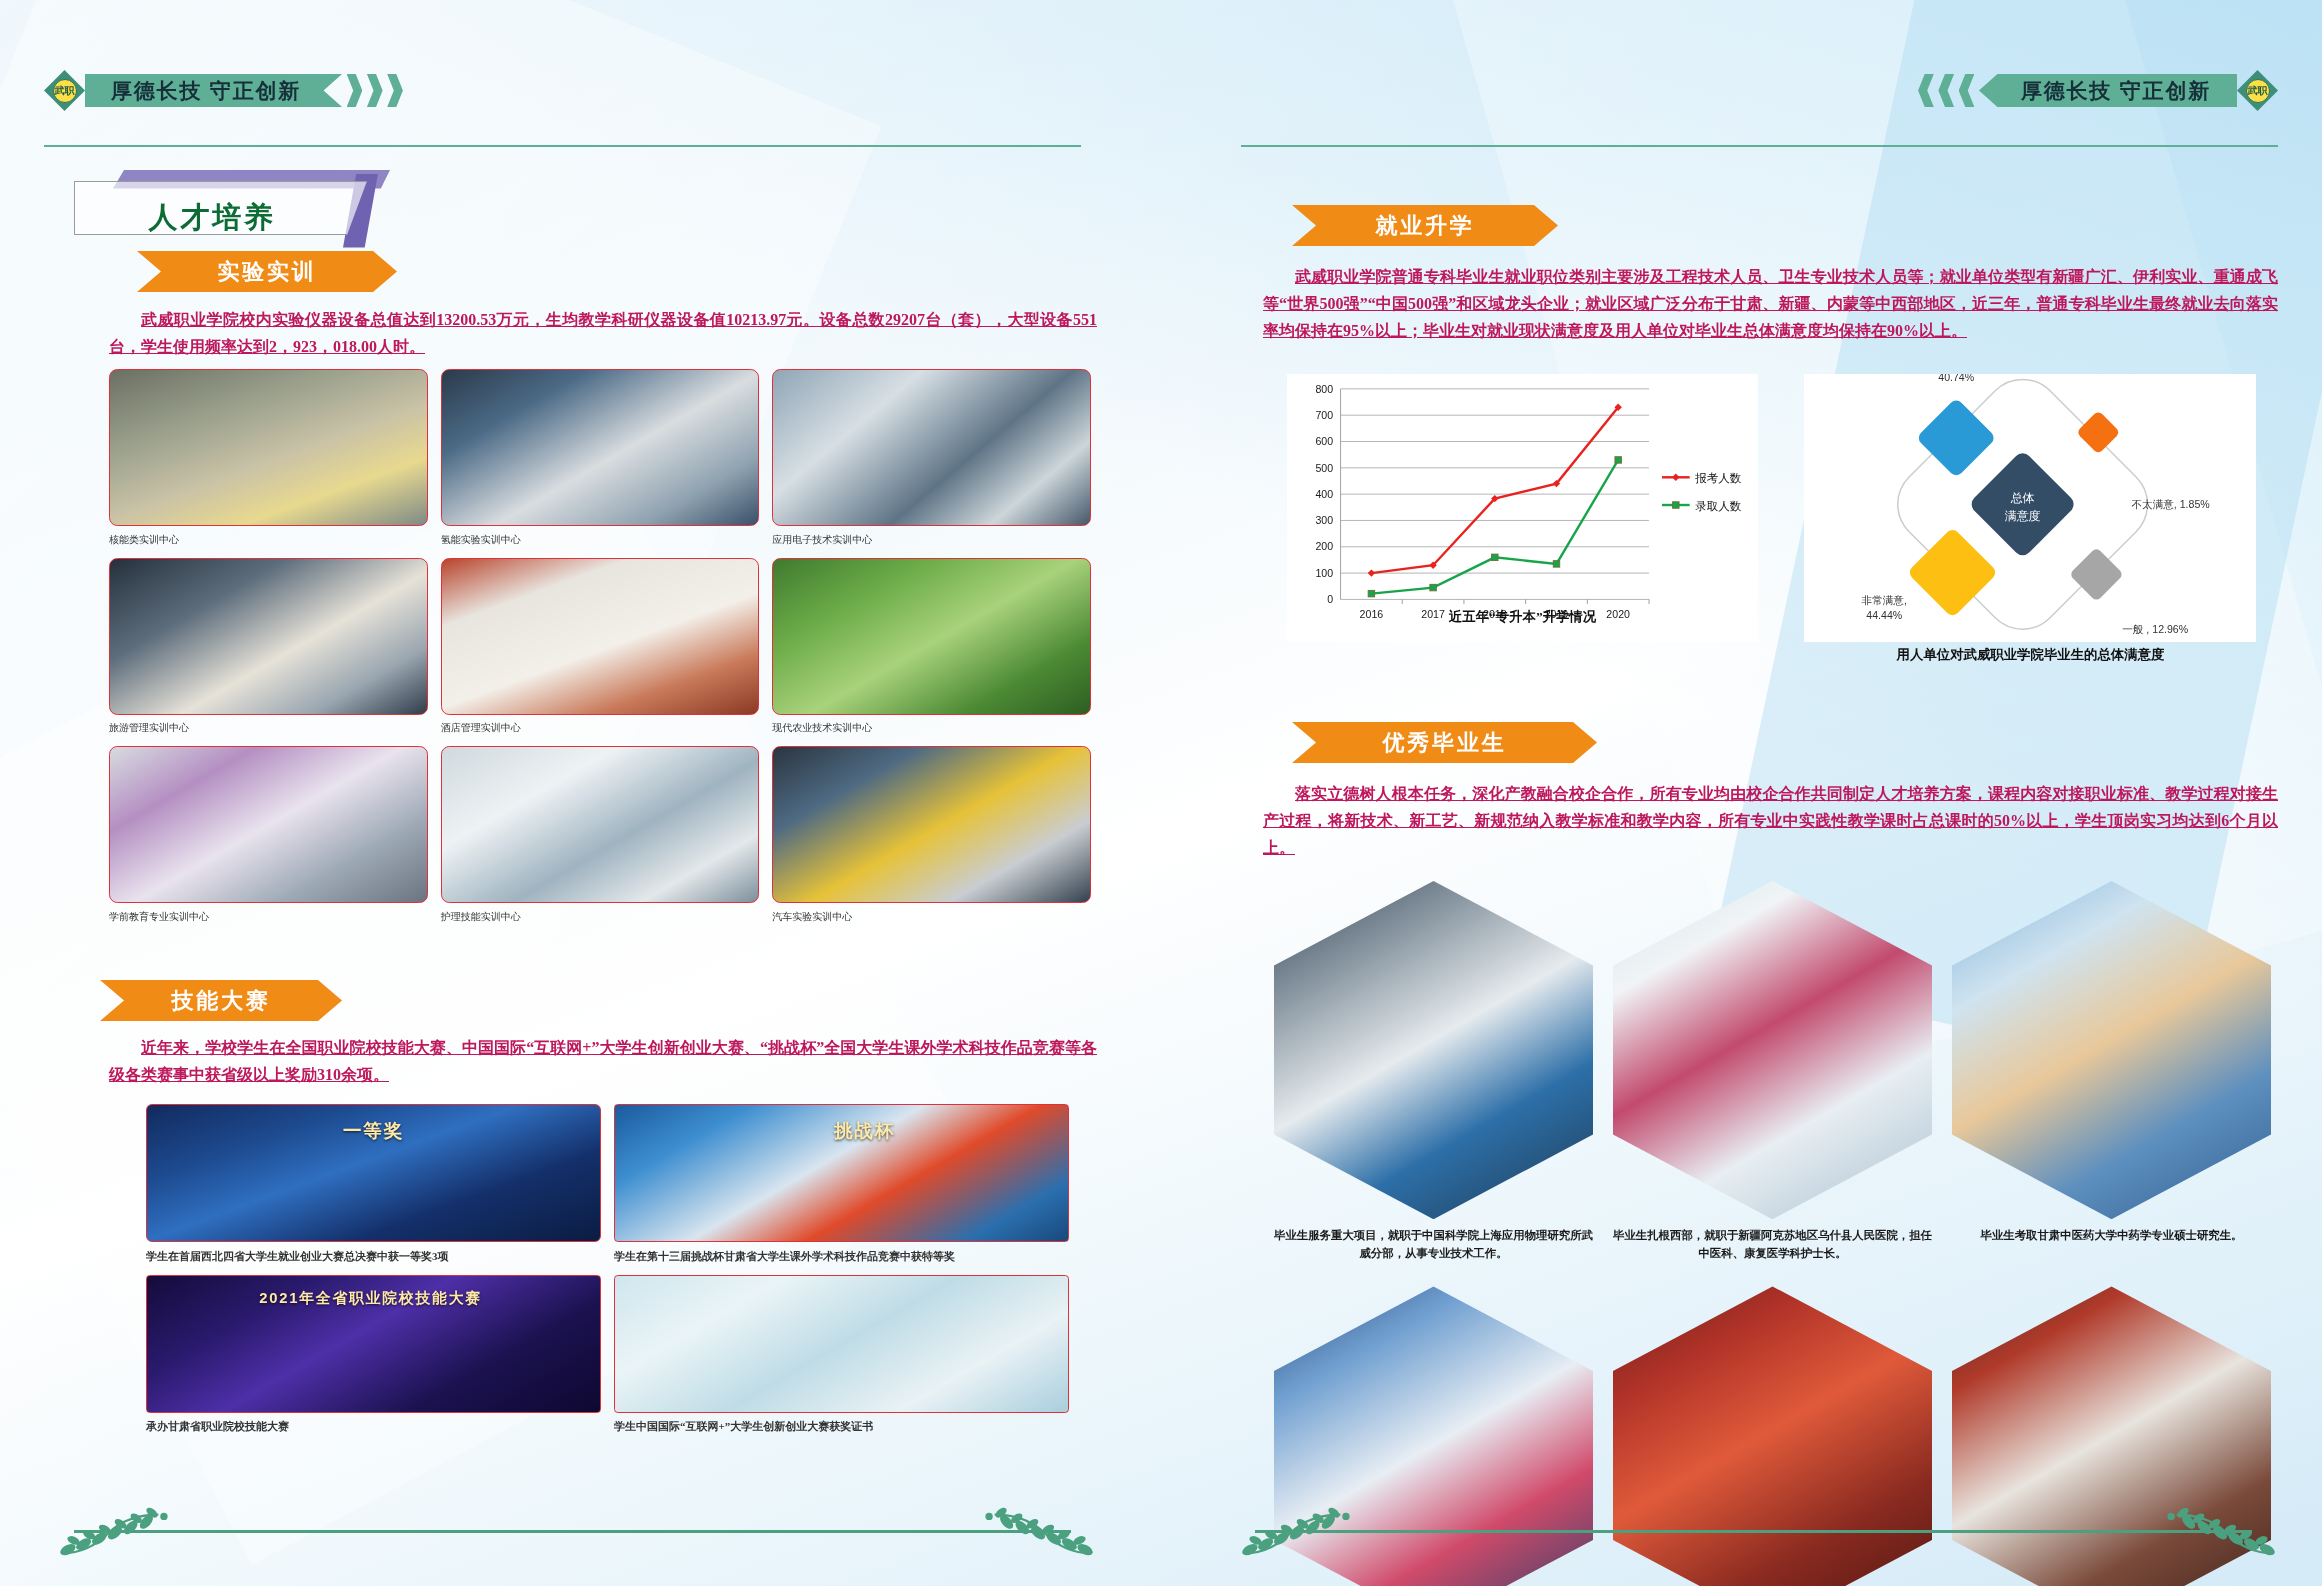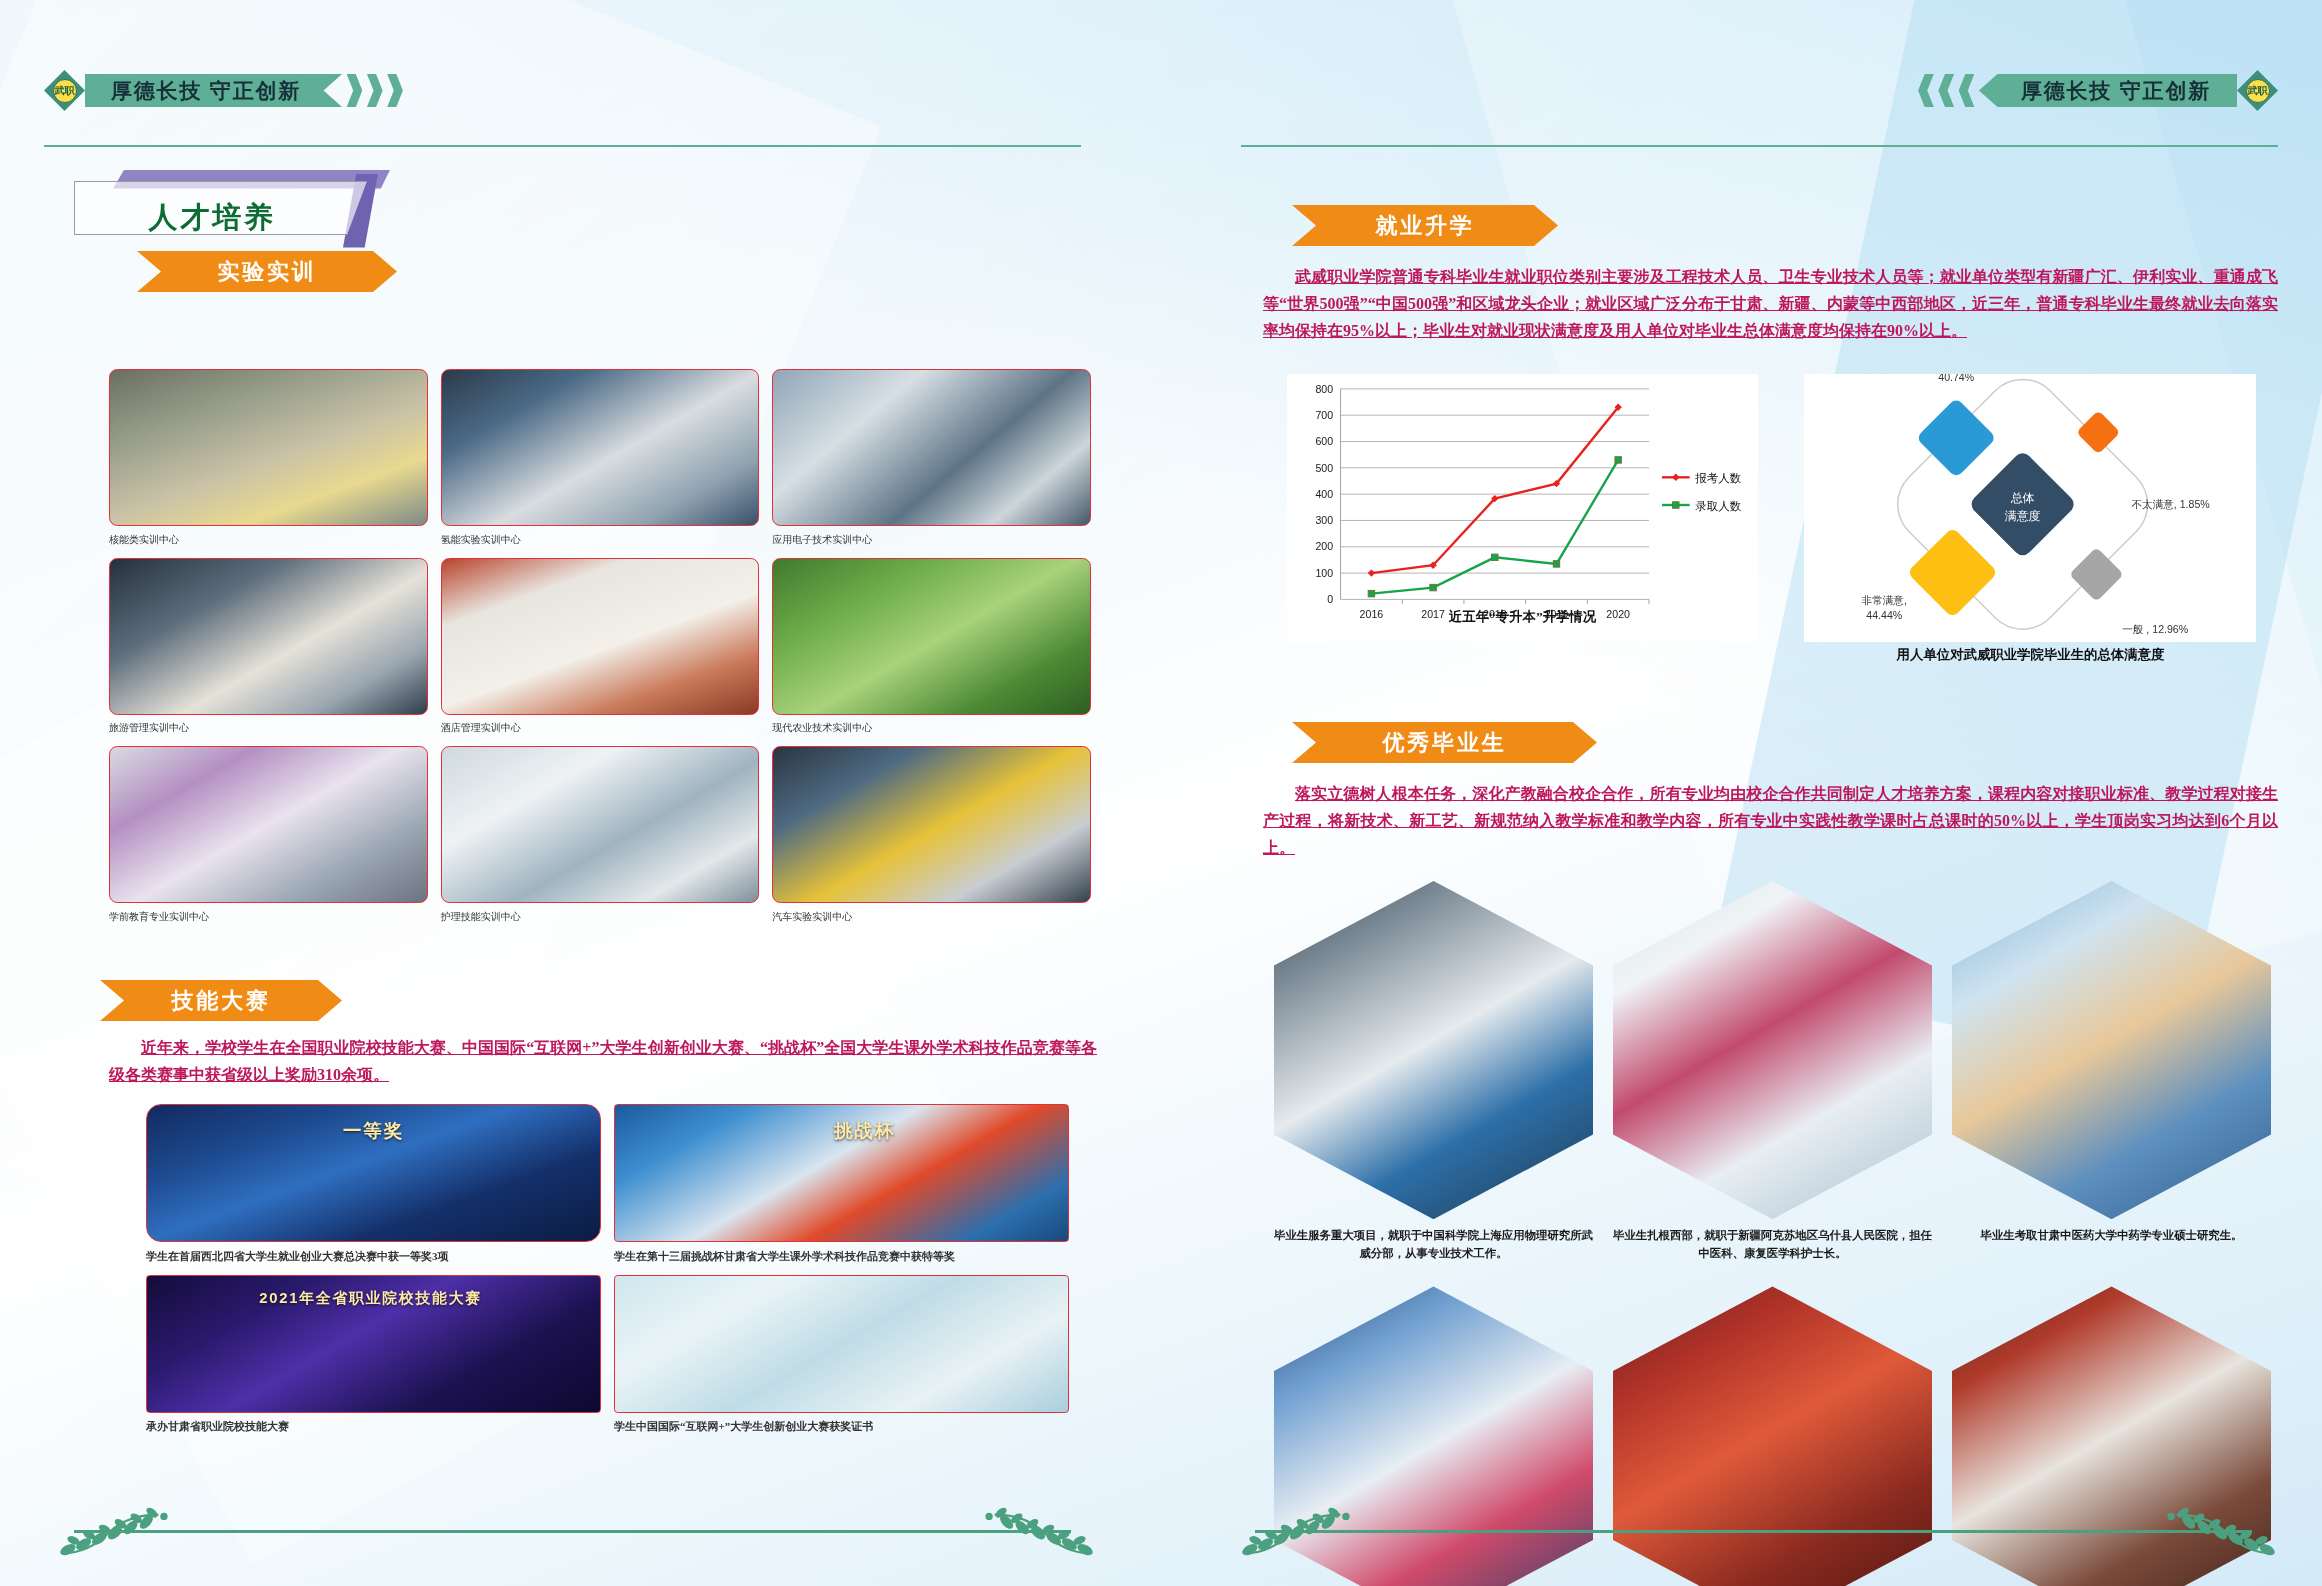--- a/index.html
+++ b/index.html
@@ -176,20 +176,21 @@
     <div class="shadow1"></div>
     <div class="shadow2"></div>
     <div class="frame">
       <div class="txt">人才培养</div>
     </div>
   </div>
 
   <div class="obanner" style="left:137px; top:251px; width:260px;">
     <div class="ob">实验实训</div>
   </div>
+  <div class="para" style="left:109px; top:306px; width:988px;">武威职业学院校内实验仪器设备总值达到13200.53万元，生均教学科研仪器设备值10213.97元。设备总数29207台（套），大型设备551台，学生使用频率达到2，923，018.00人时。</div>
 
   <div class="grid" id="lab-grid" style="left:109px; top:369px; width:982px; grid-template-columns:repeat(3,1fr); grid-auto-rows:auto;">
       <div class="cell">
         <div class="ph p1" style="height: 157px;"></div>
         <div class="cap">核能类实训中心</div>
       </div>
       <div class="cell">
         <div class="ph p2" style="height: 157px;"></div>
         <div class="cap">氢能实验实训中心</div>
       </div>
@@ -223,21 +224,21 @@
       </div>
     </div>
 
   <div class="obanner" style="left:100px; top:980px; width:242px;">
     <div class="ob">技能大赛</div>
   </div>
   <div class="para" style="left:109px; top:1034px; width:988px;">近年来，学校学生在全国职业院校技能大赛、中国国际“互联网+”大学生创新创业大赛、“挑战杯”全国大学生课外学术科技作品竞赛等各级各类赛事中获省级以上奖励310余项。</div>
 
   <div class="grid" id="contest-grid" style="left:146px; top:1104px; width:923px; grid-template-columns:repeat(2,1fr);">
       <div class="cell">
-        <div class="ph c1" style="height: 138px; border-radius: 15px;">
+        <div class="ph c1" style="height: 138px; border-radius: 6px;">
           <div style="position: absolute; left: 0px; right: 0px; top: 13px; text-align: center; color: rgb(255, 233, 168); font-weight: bold; font-size: 18.5px; text-shadow: rgba(0, 0, 0, 0.7) 0px 0.9px 2.8px; letter-spacing: 1.8px;">一等奖</div>
         </div>
         <div class="cap" style="font-size: 11px; font-weight: bold;">学生在首届西北四省大学生就业创业大赛总决赛中获一等奖3项</div>
       </div>
       <div class="cell">
         <div class="ph c2" style="height: 138px; border-radius: 3.7px;">
           <div style="position: absolute; left: 0px; right: 0px; top: 13px; text-align: center; color: rgb(255, 233, 168); font-weight: bold; font-size: 18.5px; text-shadow: rgba(0, 0, 0, 0.7) 0px 0.9px 2.8px; letter-spacing: 1.8px; margin-left: 46px;">挑战杯</div>
         </div>
         <div class="cap" style="font-size: 11px; font-weight: bold;">学生在第十三届挑战杯甘肃省大学生课外学术科技作品竞赛中获特等奖</div>
       </div>

